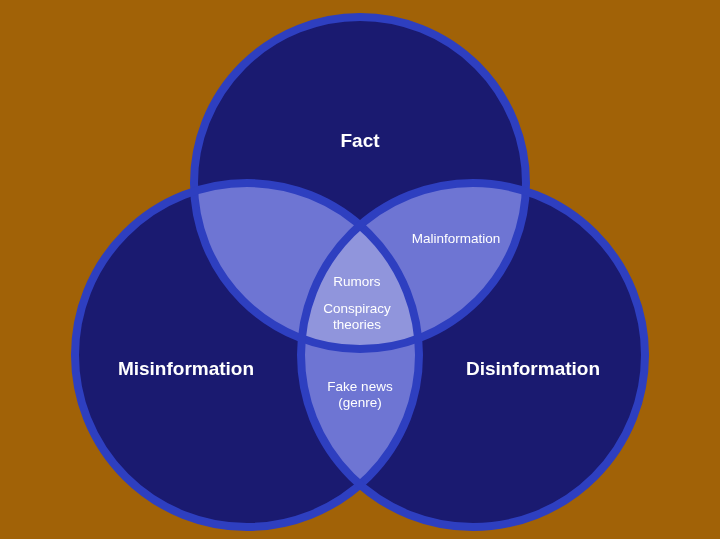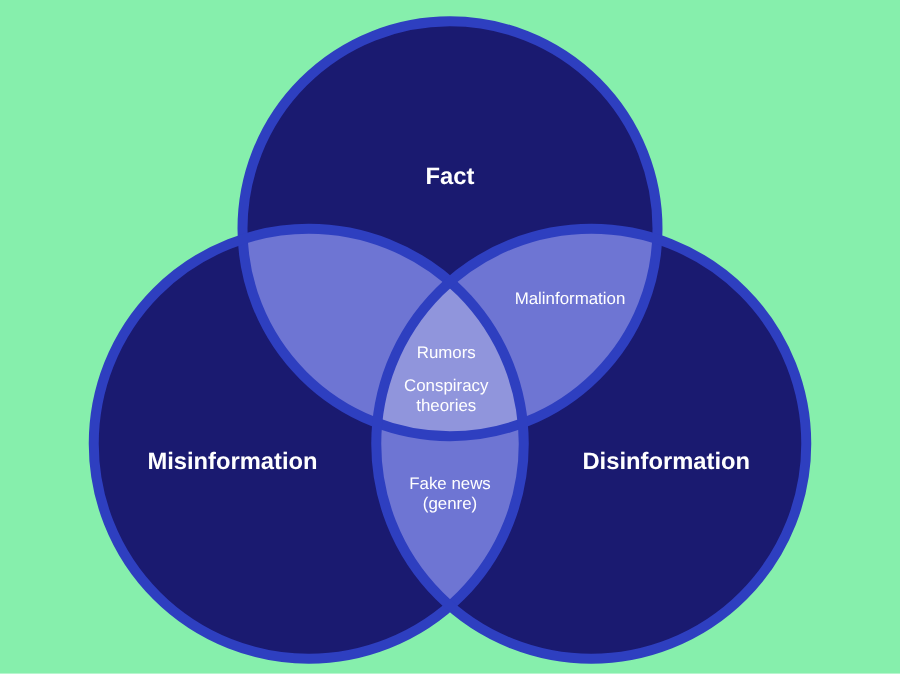--- a/index.html
+++ b/index.html
@@ -4,21 +4,21 @@
 <style>
   html, body {
     margin: 0;
     padding: 0;
     background: #ffffff;
   }
   .stage {
     position: relative;
     width: 720px;
     height: 539px;
-    background: #86efac;
+    background: #a16207;
     overflow: hidden;
     font-family: "Liberation Sans", "DejaVu Sans", sans-serif;
   }
   svg { display: block; }
   .circle-label {
     font-family: "Liberation Sans", "DejaVu Sans", sans-serif;
     font-weight: bold;
     font-size: 19px;
     fill: #ffffff;
     text-anchor: middle;

